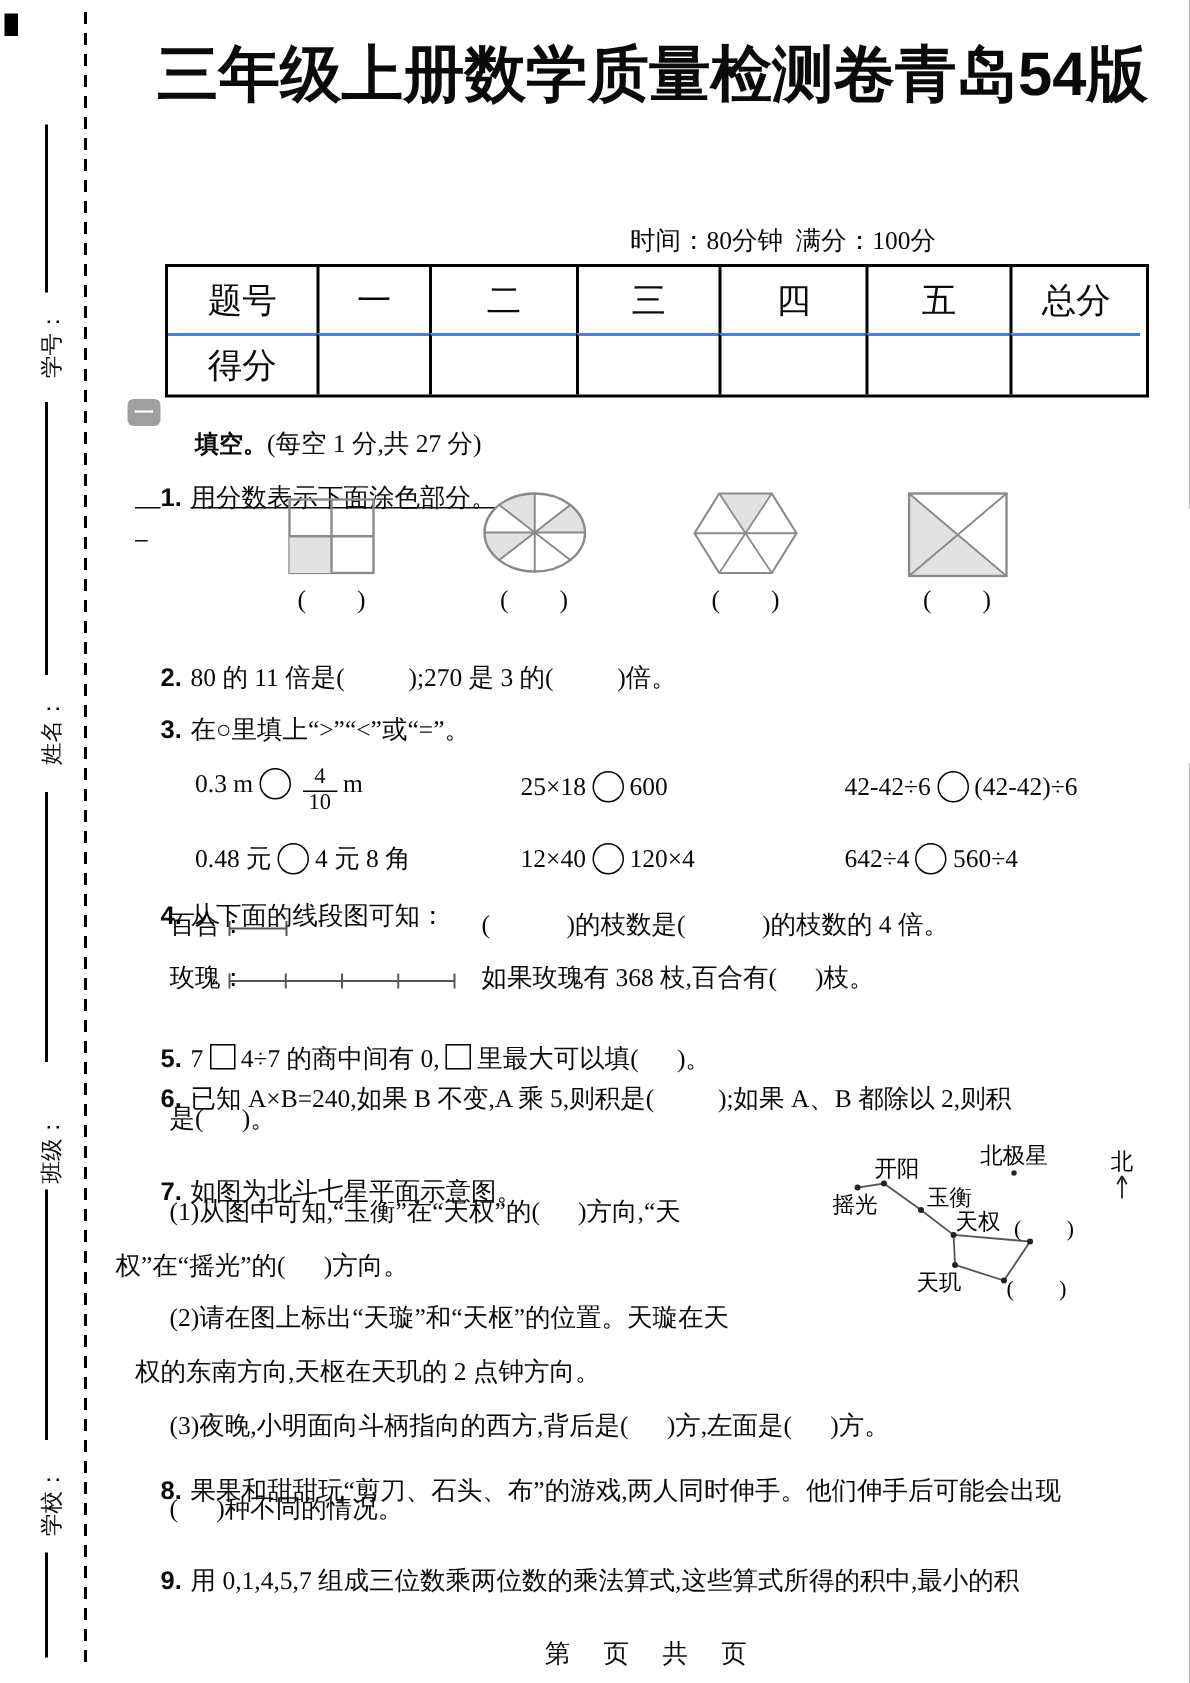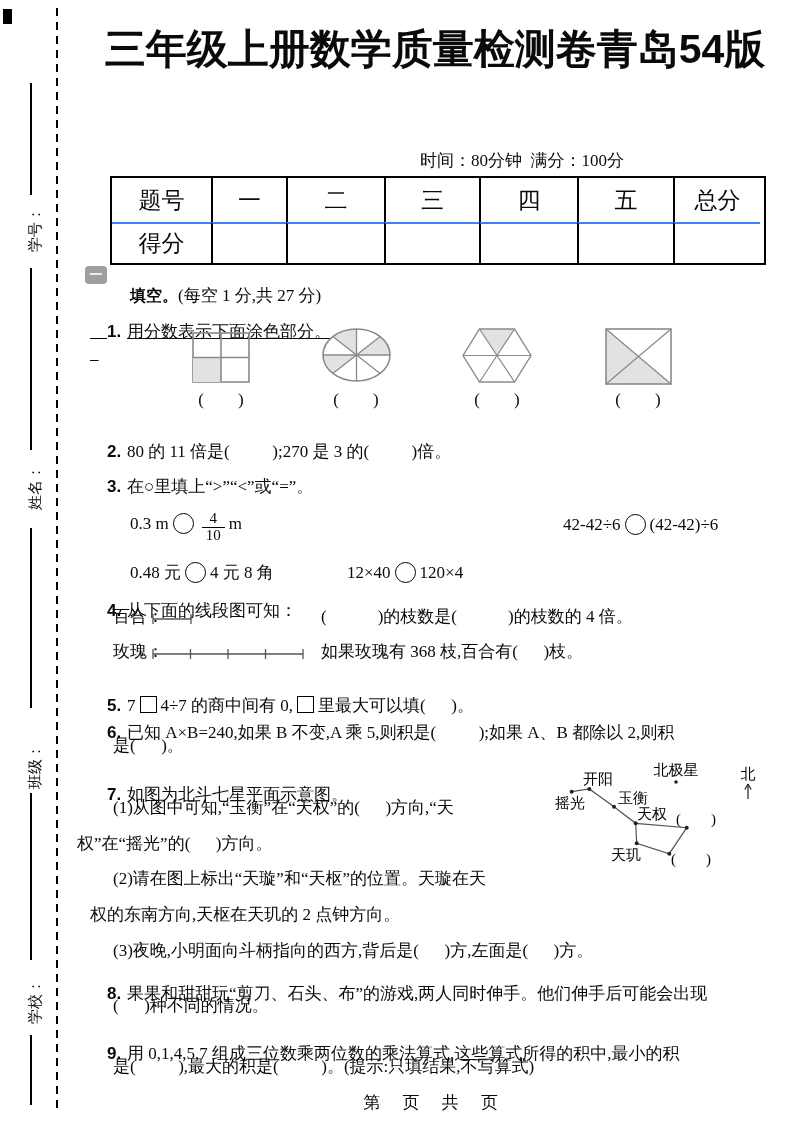--- a/index.html
+++ b/index.html
@@ -136,28 +136,34 @@
   <div class="abs line" style="left:90px;top:419px;">
     <span class="qnum">2.</span><span>80 的 11 倍是(          );270 是 3 的(          )倍。</span>
   </div>
 
   <div class="abs line" style="left:90px;top:454px;">
     <span class="qnum">3.</span><span>在○里填上“&gt;”“&lt;”或“=”。</span>
   </div>
   <div class="abs line" style="left:113px;top:489px;">
     <span>0.3 m</span><span class="cmp"></span><span class="frac"><span class="fn">4</span><span class="fd">10</span></span><span>m</span>
   </div>
+  <div class="abs line" style="left:330px;top:492px;">
+    <span>25×18</span><span class="cmp"></span><span>600</span>
+  </div>
   <div class="abs line" style="left:546px;top:492px;">
     <span>42-42÷6</span><span class="cmp"></span><span>(42-42)÷6</span>
   </div>
   <div class="abs line" style="left:113px;top:540px;">
     <span>0.48 元</span><span class="cmp"></span><span>4 元 8 角</span>
   </div>
   <div class="abs line" style="left:330px;top:540px;">
     <span>12×40</span><span class="cmp"></span><span>120×4</span>
+  </div>
+  <div class="abs line" style="left:546px;top:540px;">
+    <span>642÷4</span><span class="cmp"></span><span>560÷4</span>
   </div>
 
   <div class="abs line" style="left:90px;top:578px;">
     <span class="qnum">4.</span><span>从下面的线段图可知：</span>
   </div>
   <div class="abs line" style="left:113px;top:606px;">百合：</div>
   <svg class="abs" style="left:152px;top:611px;" width="42" height="14">
     <line x1="1" y1="8" x2="39" y2="8" stroke="#555" stroke-width="1.3"></line>
     <line x1="1" y1="3" x2="1" y2="13" stroke="#555" stroke-width="1.3"></line>
     <line x1="39" y1="3" x2="39" y2="13" stroke="#555" stroke-width="1.3"></line>
@@ -218,17 +224,16 @@
   </svg>
 
   <div class="abs line" style="left:90px;top:961px;">
     <span class="qnum">8.</span><span>果果和甜甜玩“剪刀、石头、布”的游戏,两人同时伸手。他们伸手后可能会出现</span>
   </div>
   <div class="abs line" style="left:113px;top:995px;">(      )种不同的情况。</div>
 
   <div class="abs line" style="left:90px;top:1021px;">
     <span class="qnum">9.</span><span>用 0,1,4,5,7 组成三位数乘两位数的乘法算式,这些算式所得的积中,最小的积</span>
   </div>
-  <div class="abs line" style="left:113px;top:1056px;">是(          ),最大的积是(          )。(提示:只填结果,不写算式)</div>
 
   <div class="abs footer">第 页 共 页</div>
 
 </div>
 
 </body></html>

